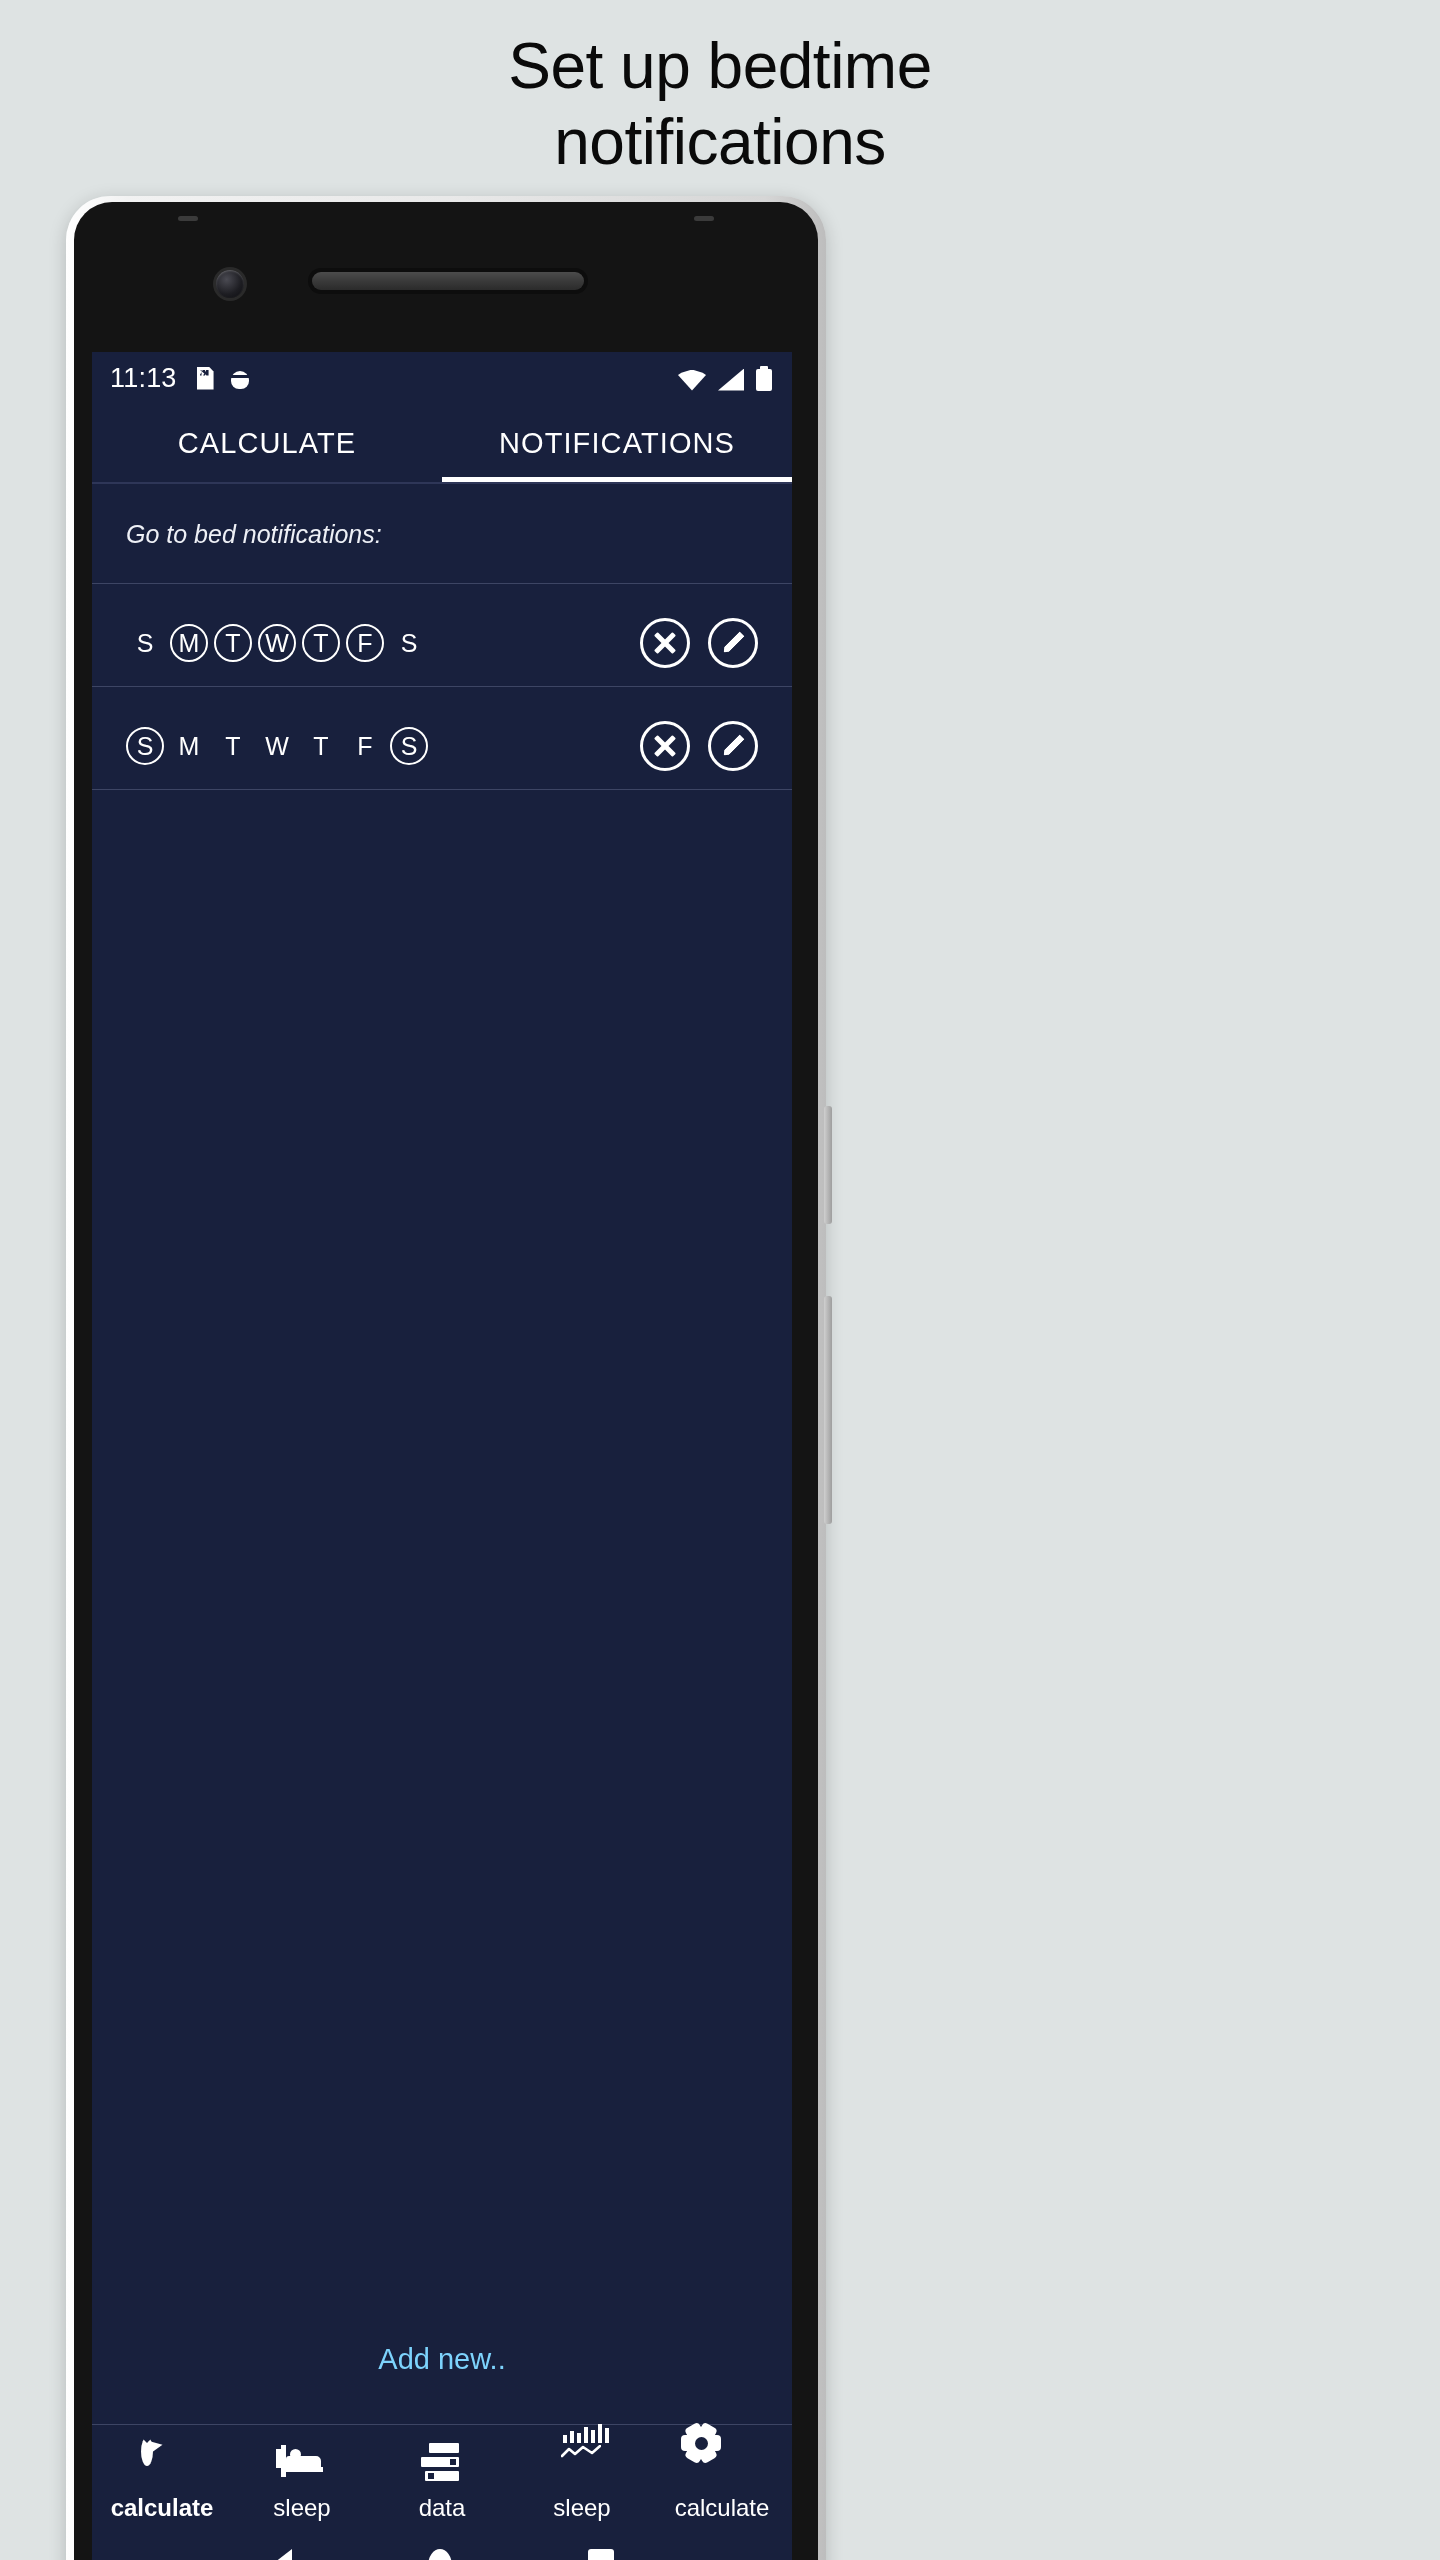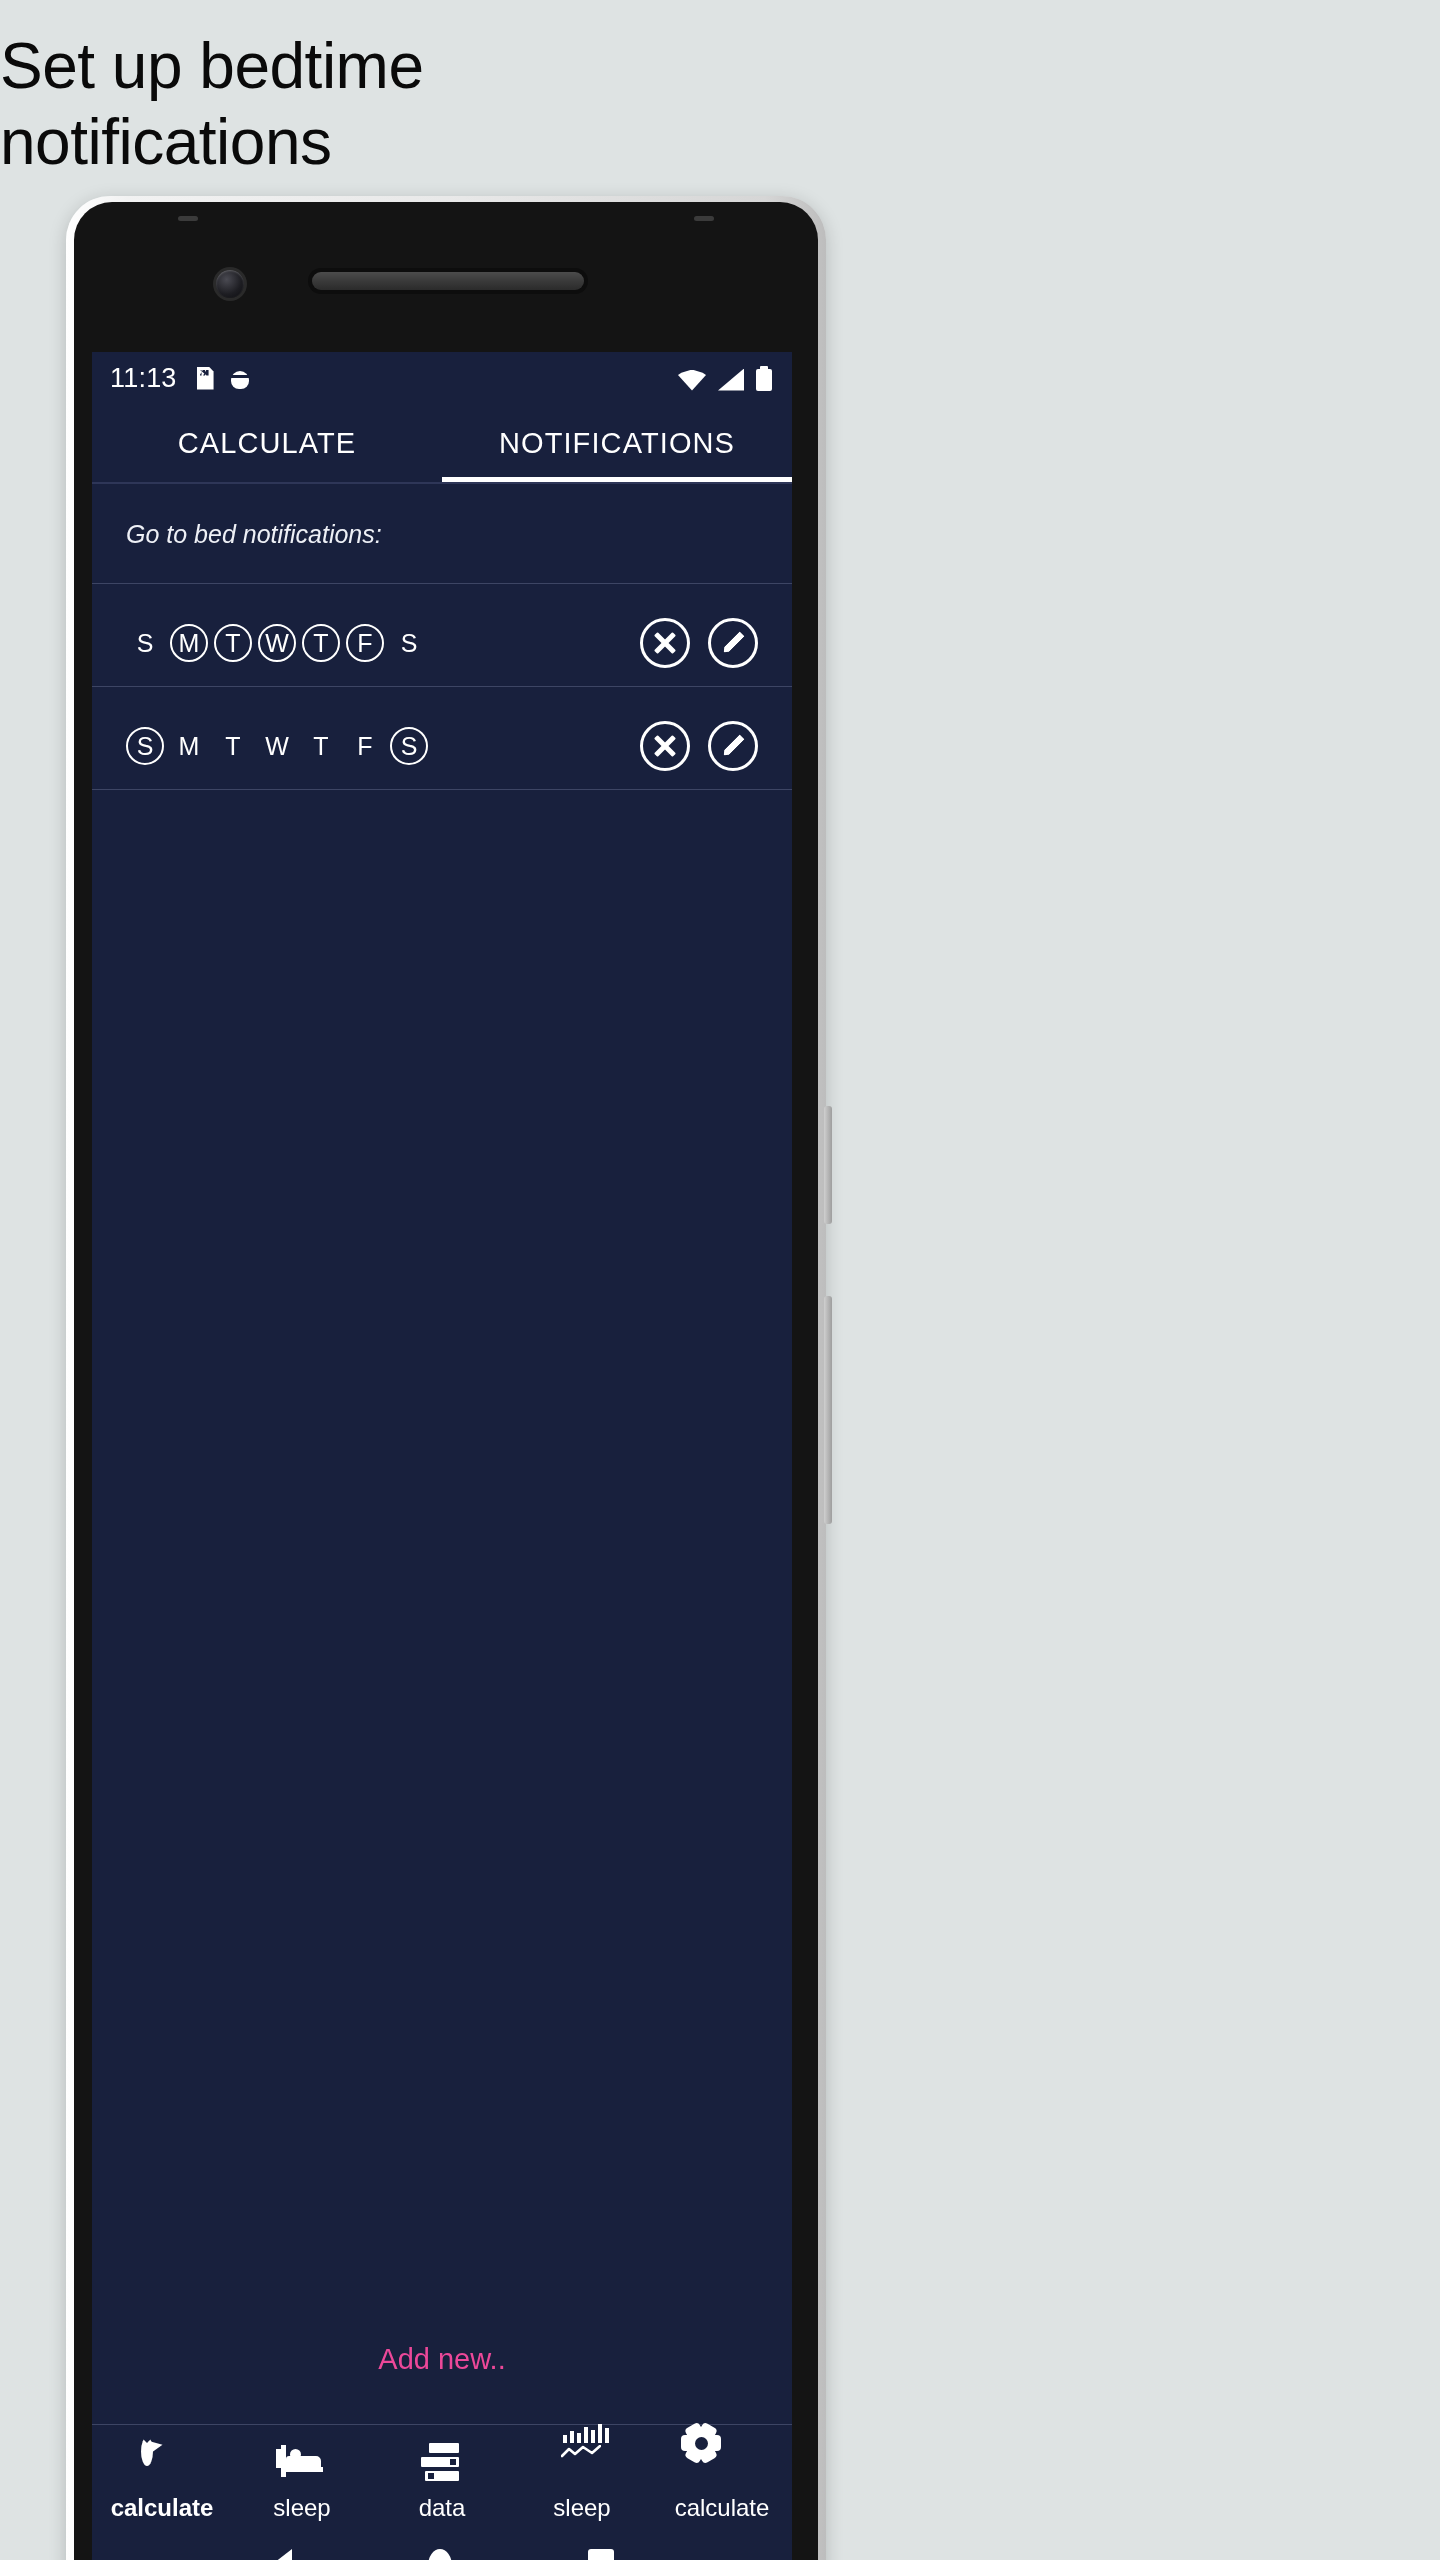--- a/index.html
+++ b/index.html
@@ -7,21 +7,21 @@
     width:1440px; height:2560px;
     background:#dee3e3;
     font-family:"Liberation Sans", sans-serif;
     overflow:hidden;
   }
 
   
   .promo-title{
     width:1440px;
     padding-top:28px;
-    text-align:left;
+    text-align:center;
     font-size:64px;
     line-height:76px;
     color:#0a0a0a;
     font-weight:400;
     letter-spacing:-0.5px;
   }
   .promo-title span{ display:block; }
 
   
   .device{
@@ -252,21 +252,21 @@
     clip-path:polygon(0 50%, 16% 0, 100% 0, 100% 100%, 16% 100%);
   }
 
   
   .filler{ flex:1; }
 
   
   .add-new{
     text-align:center;
     font-size:29px;
-    color:#ec4899;
+    color:#7dd3fc;
     padding:18px 0 48px 0;
   }
 
   .content-col{
     display:flex;
     flex-direction:column;
     height:calc(2244px - 52px - 78px - 2px - 112px - 60px);
   }
 
   

